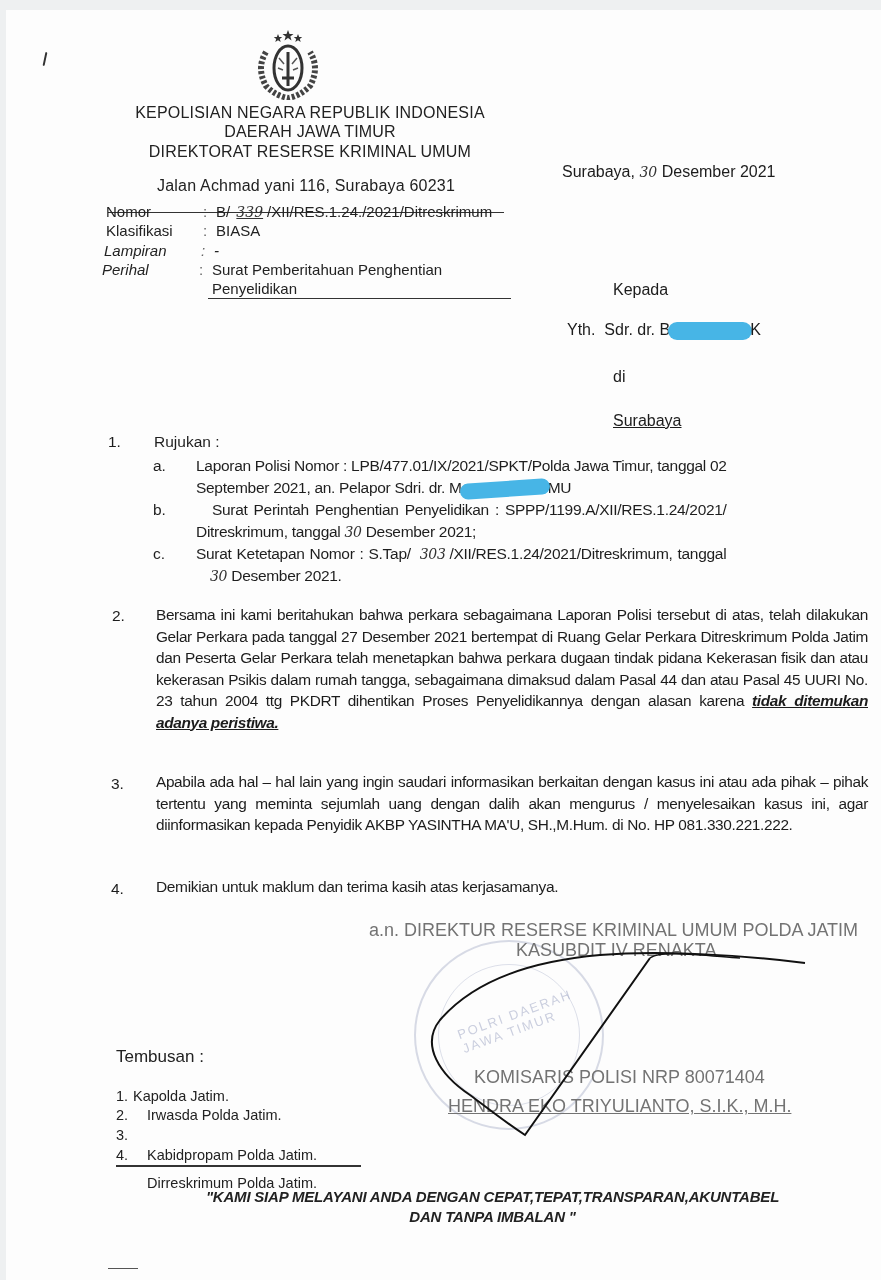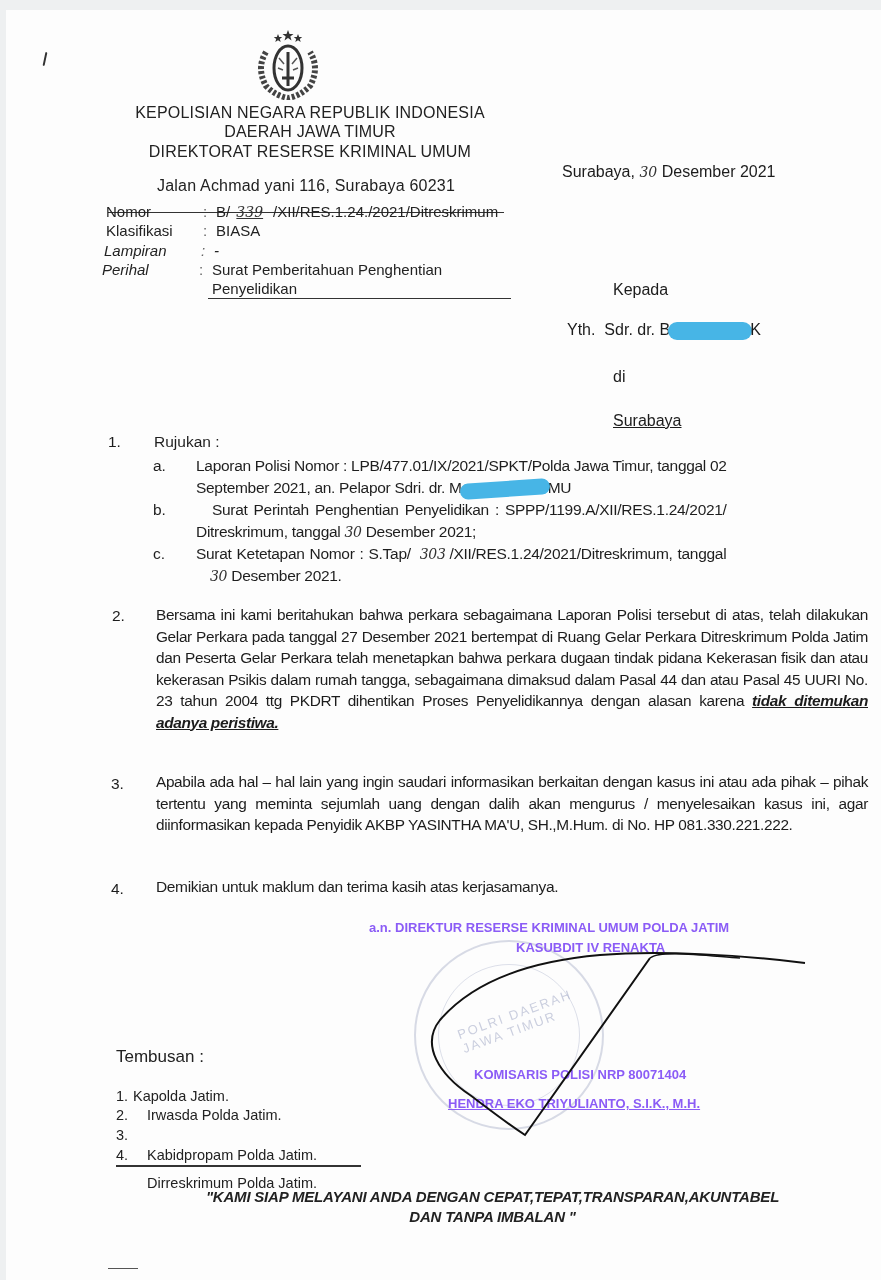--- a/index.html
+++ b/index.html
@@ -55,21 +55,21 @@
     font-size: 15.5px; line-height: 22px; color: #1e1e1e;
   }
   .num { position: absolute; font-size: 15.5px; }
   .para {
     position: absolute; text-align: justify; text-align-last: left;
     font-size: 15.4px; line-height: 21.5px; letter-spacing: -0.35px;
   }
   .emph { font-weight: bold; font-style: italic; text-decoration: underline; }
 
   
-  .sig-txt { font-size: 13px; color: #8b5cf6; font-weight: bold; }
+  .sig-txt { font-size: 18px; color: #737373; }
   .stamp {
     position: absolute; left: 414px; top: 940px; width: 190px; height: 190px;
     border: 2px solid rgba(120,130,170,0.28); border-radius: 50%;
   }
   .stamp-inner {
     position: absolute; left: 22px; top: 22px; width: 142px; height: 142px;
     border: 1px solid rgba(120,130,170,0.25); border-radius: 50%;
   }
   .stamp-text {
     position: absolute; left: 40px; top: 60px; font-size: 13px; color: rgba(110,120,165,0.35);
@@ -110,21 +110,21 @@
   <span>Surabaya,</span>
   <span class="hand">30</span>
   <span>Desember 2021</span>
 </div>
 
 <div class="meta-row" style="left:106px; top:203px;">
   <span class="meta-label">Nomor</span>
   <span class="meta-colon">:</span>
   <span class="meta-val">
     <span>B/</span>
-    <span class="hand" style="margin:0 10px 0 2px;text-decoration:underline;">339</span><span>/XII/RES.1.24./2021/Ditreskrimum</span>
+    <span class="hand" style="margin:0 4px 0 2px;text-decoration:underline;">339</span><span>/XII/RES.1.24./2021/Ditreskrimum</span>
   </span>
 </div>
 <div class="meta-row" style="left:106px; top:222px;">
   <span class="meta-label">Klasifikasi</span>
   <span class="meta-colon">:</span>
   <span class="meta-val">BIASA</span>
 </div>
 <div class="meta-row italic" style="left:104px; top:242px;">
   <span class="meta-label">Lampiran</span>
   <span class="meta-colon">:</span>

